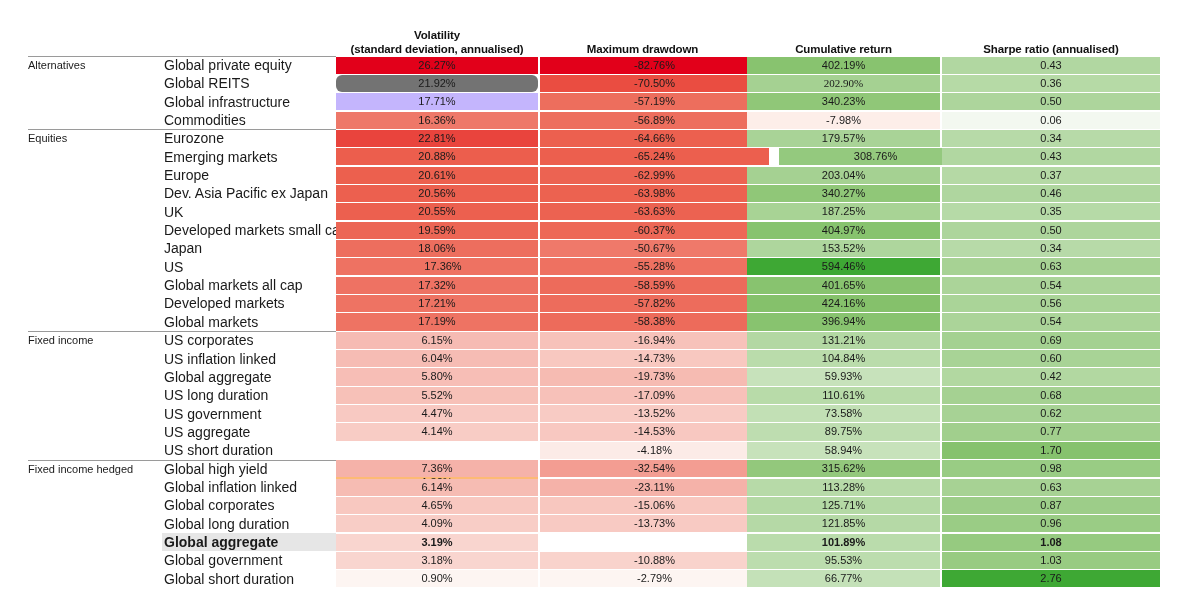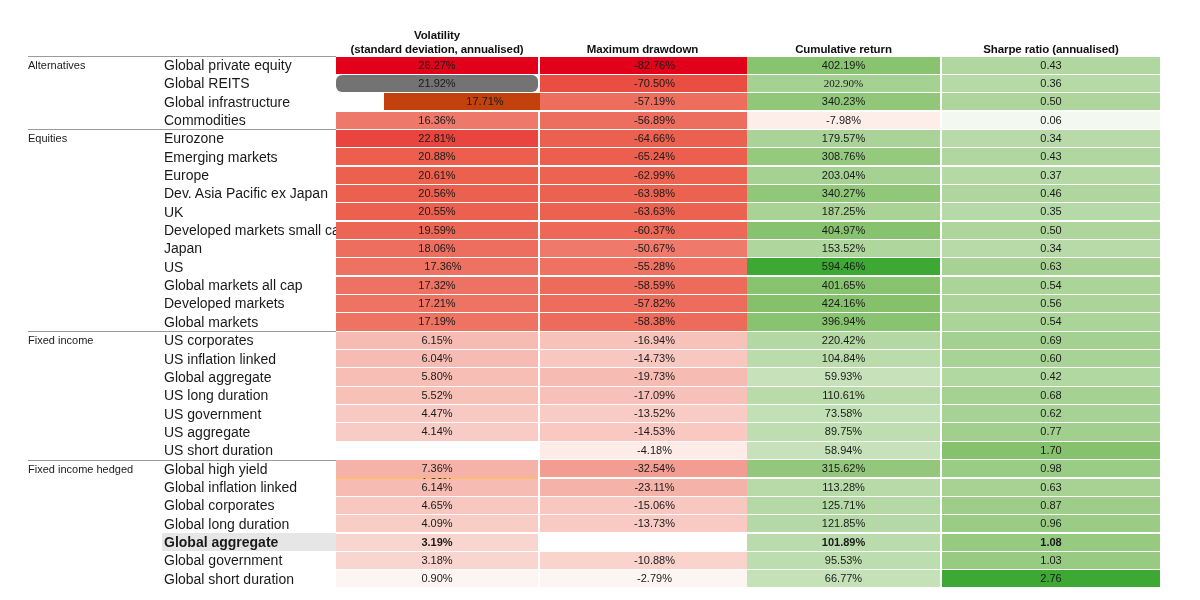--- a/index.html
+++ b/index.html
@@ -154,21 +154,21 @@
       </div>
       <div class="row">
         <div class="asset-label">Global REITS</div>
         <div class="cell c0" style="background: #737373; border-radius: 6px;">21.92%</div>
         <div class="cell c1" style="background: rgb(234, 77, 65);">-70.50%</div>
         <div class="cell c2" style="background: rgb(165, 209, 146); font-family: Liberation Serif, serif;">202.90%</div>
         <div class="cell c3" style="background: rgb(182, 218, 166);">0.36</div>
       </div>
       <div class="row">
         <div class="asset-label">Global infrastructure</div>
-        <div class="cell c0" style="background: #c2410c; margin-left: 48px;">17.71%</div>
+        <div class="cell c0" style="background: #c4b5fd;">17.71%</div>
         <div class="cell c1" style="background: rgb(237, 110, 93);">-57.19%</div>
         <div class="cell c2" style="background: rgb(144, 199, 120);">340.23%</div>
         <div class="cell c3" style="background: rgb(173, 213, 156);">0.50</div>
       </div>
       <div class="row">
         <div class="asset-label">Commodities</div>
         <div class="cell c0" style="background: rgb(238, 120, 105);">16.36%</div>
         <div class="cell c1" style="background: rgb(237, 110, 94);">-56.89%</div>
         <div class="cell c2" style="background: rgb(253, 238, 233);">-7.98%</div>
         <div class="cell c3" style="background: rgb(243, 248, 240);">0.06</div>
@@ -179,21 +179,21 @@
         <div class="asset-label">Eurozone</div>
         <div class="cell c0" style="background: rgb(233, 68, 61);">22.81%</div>
         <div class="cell c1" style="background: rgb(236, 96, 79);">-64.66%</div>
         <div class="cell c2" style="background: rgb(169, 211, 151);">179.57%</div>
         <div class="cell c3" style="background: rgb(183, 218, 168);">0.34</div>
       </div>
       <div class="row">
         <div class="asset-label">Emerging markets</div>
         <div class="cell c0" style="background: rgb(236, 94, 77);">20.88%</div>
         <div class="cell c1" style="background: rgb(236, 95, 78);">-65.24%</div>
-        <div class="cell c2" style="background: rgb(148, 201, 126);">308.76%</div>
+        <div class="cell c2" style="background: rgb(148, 201, 126); margin-left: 32px;">308.76%</div>
         <div class="cell c3" style="background: rgb(177, 215, 161);">0.43</div>
       </div>
       <div class="row">
         <div class="asset-label">Europe</div>
         <div class="cell c0" style="background: rgb(236, 96, 78);">20.61%</div>
         <div class="cell c1" style="background: rgb(236, 99, 82);">-62.99%</div>
         <div class="cell c2" style="background: rgb(165, 209, 146);">203.04%</div>
         <div class="cell c3" style="background: rgb(181, 217, 165);">0.37</div>
       </div>
       <div class="row">
@@ -251,21 +251,21 @@
         <div class="cell c1" style="background: rgb(237, 107, 91);">-58.38%</div>
         <div class="cell c2" style="background: rgb(136, 195, 111);">396.94%</div>
         <div class="cell c3" style="background: rgb(171, 212, 153);">0.54</div>
       </div>
       <div class="row">
         <div class="group-sep"></div>
         <div class="group-label">Fixed income</div>
         <div class="asset-label">US corporates</div>
         <div class="cell c0" style="background: rgb(246, 187, 179);">6.15%</div>
         <div class="cell c1" style="background: rgb(247, 194, 186);">-16.94%</div>
-        <div class="cell c2" style="background: rgb(179, 216, 163);">220.42%</div>
+        <div class="cell c2" style="background: rgb(179, 216, 163);">131.21%</div>
         <div class="cell c3" style="background: rgb(164, 209, 145);">0.69</div>
       </div>
       <div class="row">
         <div class="asset-label">US inflation linked</div>
         <div class="cell c0" style="background: rgb(246, 188, 180);">6.04%</div>
         <div class="cell c1" style="background: rgb(248, 200, 192);">-14.73%</div>
         <div class="cell c2" style="background: rgb(186, 220, 171);">104.84%</div>
         <div class="cell c3" style="background: rgb(168, 211, 150);">0.60</div>
       </div>
       <div class="row">

